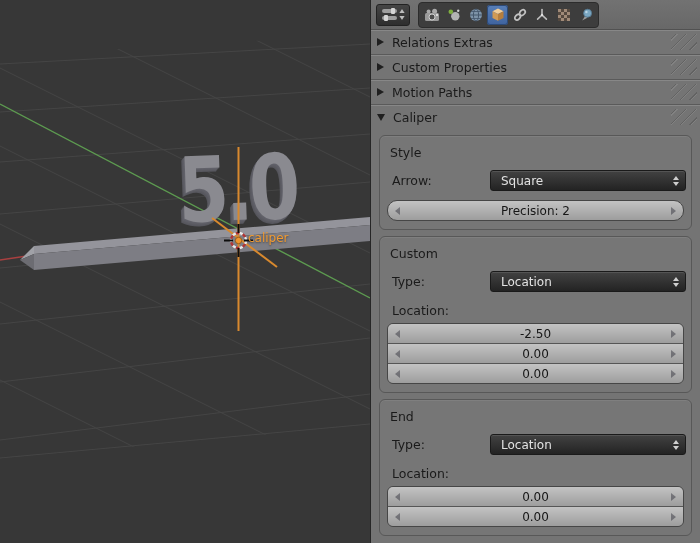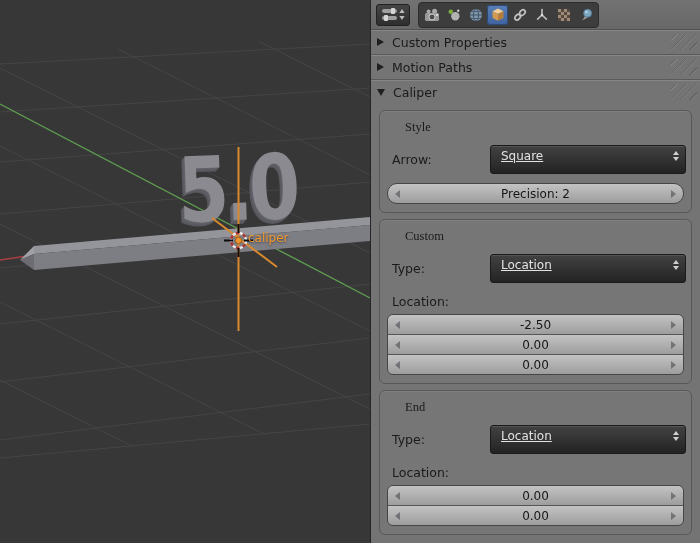--- a/index.html
+++ b/index.html
@@ -40,29 +40,29 @@
     position:relative;cursor:pointer;}
   .panel-row .label{margin-left:8px;}
   .tri-right{width:0;height:0;border-left:7px solid #1f1f1f;border-top:4.5px solid transparent;border-bottom:4.5px solid transparent;}
   .tri-down{width:0;height:0;border-top:7px solid #1f1f1f;border-left:4.5px solid transparent;border-right:4.5px solid transparent;}
   .grip{position:absolute;right:3px;top:4px;width:26px;height:16px;opacity:.55;
     background:repeating-linear-gradient(135deg,transparent 0 3px,rgba(25,25,25,.35) 3px 4px,rgba(255,255,255,.18) 4px 5px,transparent 5px 7px);}
 
   .groupbox{margin:6px 8px 0 8px;border:1px solid #585858;border-radius:6px;
     background:rgba(255,255,255,0.02);box-shadow:inset 0 1px 0 rgba(255,255,255,.07);
     padding:9px 5px 8px 5px;}
-  .gb-title{margin:0 0 10px 20px;font-family:Liberation Serif, serif;}
+  .gb-title{margin:0 0 10px 5px;}
   .field-row{display:flex;align-items:center;margin:0 0 9px 0;}
   .field-row .flabel{width:105px;padding-left:7px;box-sizing:border-box;}
   .loc-label{margin:11px 0 5px 7px;}
 
   .dropdown{flex:1;height:19px;background:linear-gradient(#424242,#232323);
     border:1px solid #1a1a1a;border-radius:3px;display:flex;align-items:center;
-    color:#e2e2e2;font-size:12px;padding:0 6px 8px 10px;cursor:pointer;
-    box-shadow:inset 0 1px 0 rgba(255,255,255,.1);text-decoration:underline;}
+    color:#e2e2e2;font-size:12px;padding:0 6px 0 10px;cursor:pointer;
+    box-shadow:inset 0 1px 0 rgba(255,255,255,.1);}
   .dropdown .dval{flex:1;}
   .updown{display:flex;flex-direction:column;gap:2px;align-items:center;}
   .updown .u{width:0;height:0;border-bottom:4px solid #cfcfcf;border-left:3.5px solid transparent;border-right:3.5px solid transparent;}
   .updown .d{width:0;height:0;border-top:4px solid #cfcfcf;border-left:3.5px solid transparent;border-right:3.5px solid transparent;}
 
   .numfield{position:relative;height:19px;background:linear-gradient(#c3c3c3,#9d9d9d);
     display:flex;align-items:center;justify-content:center;color:#161616;font-size:12px;cursor:ew-resize;text-align:right;}
   .numfield.single{border:1px solid #464646;border-radius:10px;margin:0 2px;}
   .numstack{border:1px solid #464646;border-radius:6px;overflow:hidden;margin:0 2px;}
   .numstack .numfield{border-bottom:1px solid #565656;}
@@ -223,20 +223,25 @@
             <path d="M4.2 13.5 L7.4 8.6 L9.4 10.8 z" fill="#9a9a9a"></path>
             <circle cx="9.6" cy="6.2" r="4" fill="#7ba7c2" stroke="#53778f" stroke-width="0.8"></circle>
             <circle cx="8.4" cy="5" r="1.2" fill="#b9d4e4"></circle>
           </svg>
         </div>
       </div>
     </div>
 
     <div class="panel-row">
       <span class="tri-right"></span>
+      <span class="label">Relations Extras</span>
+      <span class="grip"></span>
+    </div>
+    <div class="panel-row">
+      <span class="tri-right"></span>
       <span class="label">Custom Properties</span>
       <span class="grip"></span>
     </div>
     <div class="panel-row">
       <span class="tri-right"></span>
       <span class="label">Motion Paths</span>
       <span class="grip"></span>
     </div>
 
     <div class="panel-row" style="border-bottom:none">

